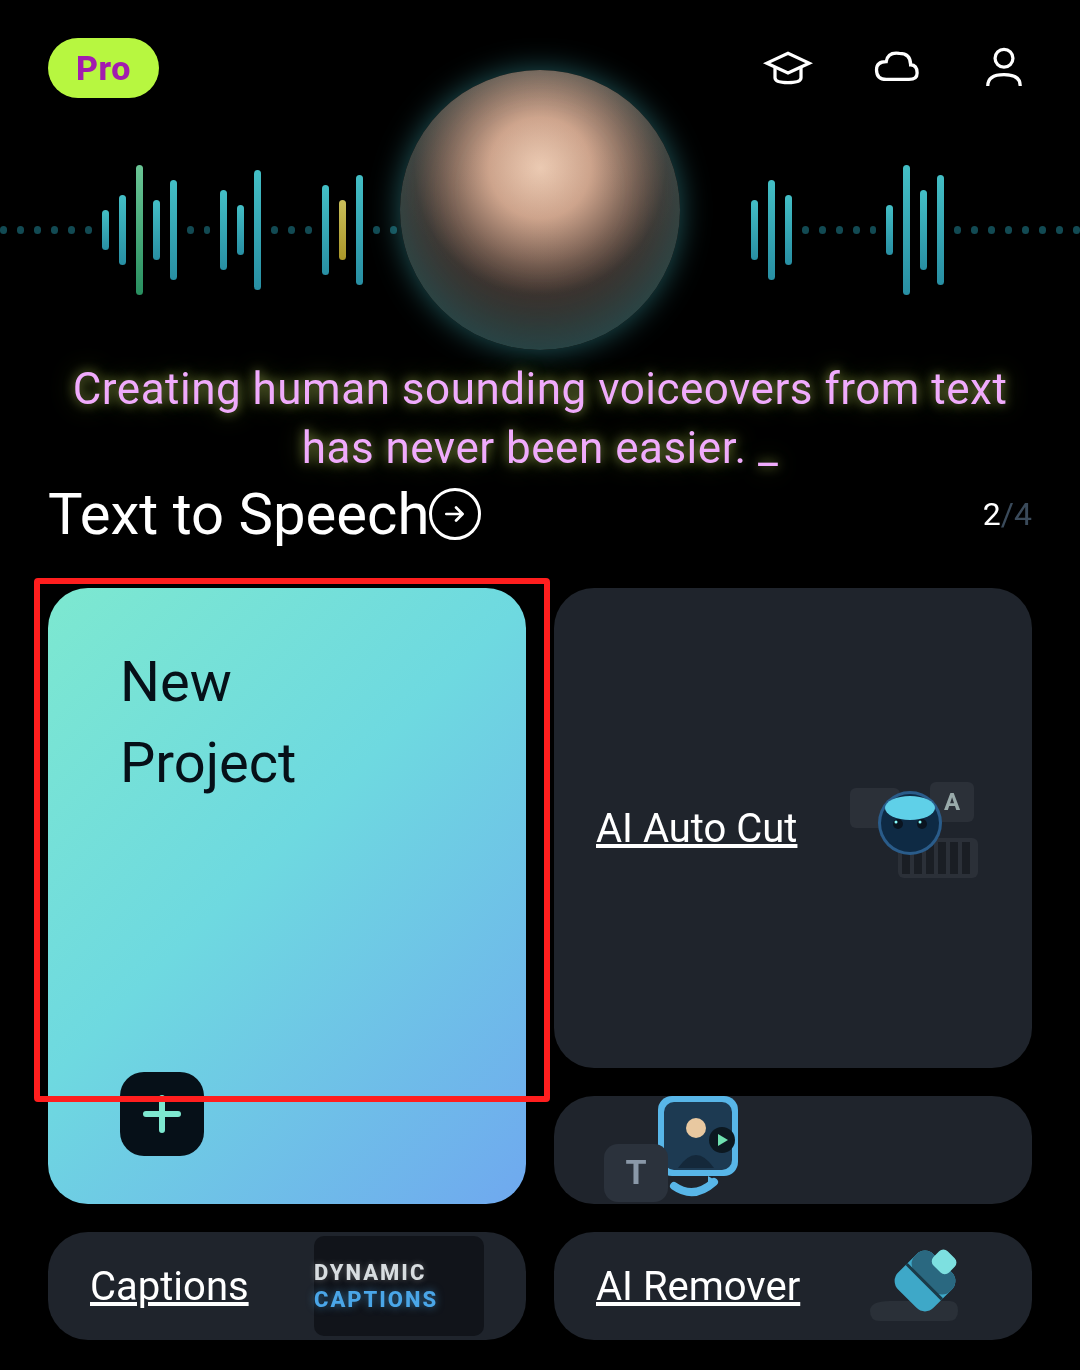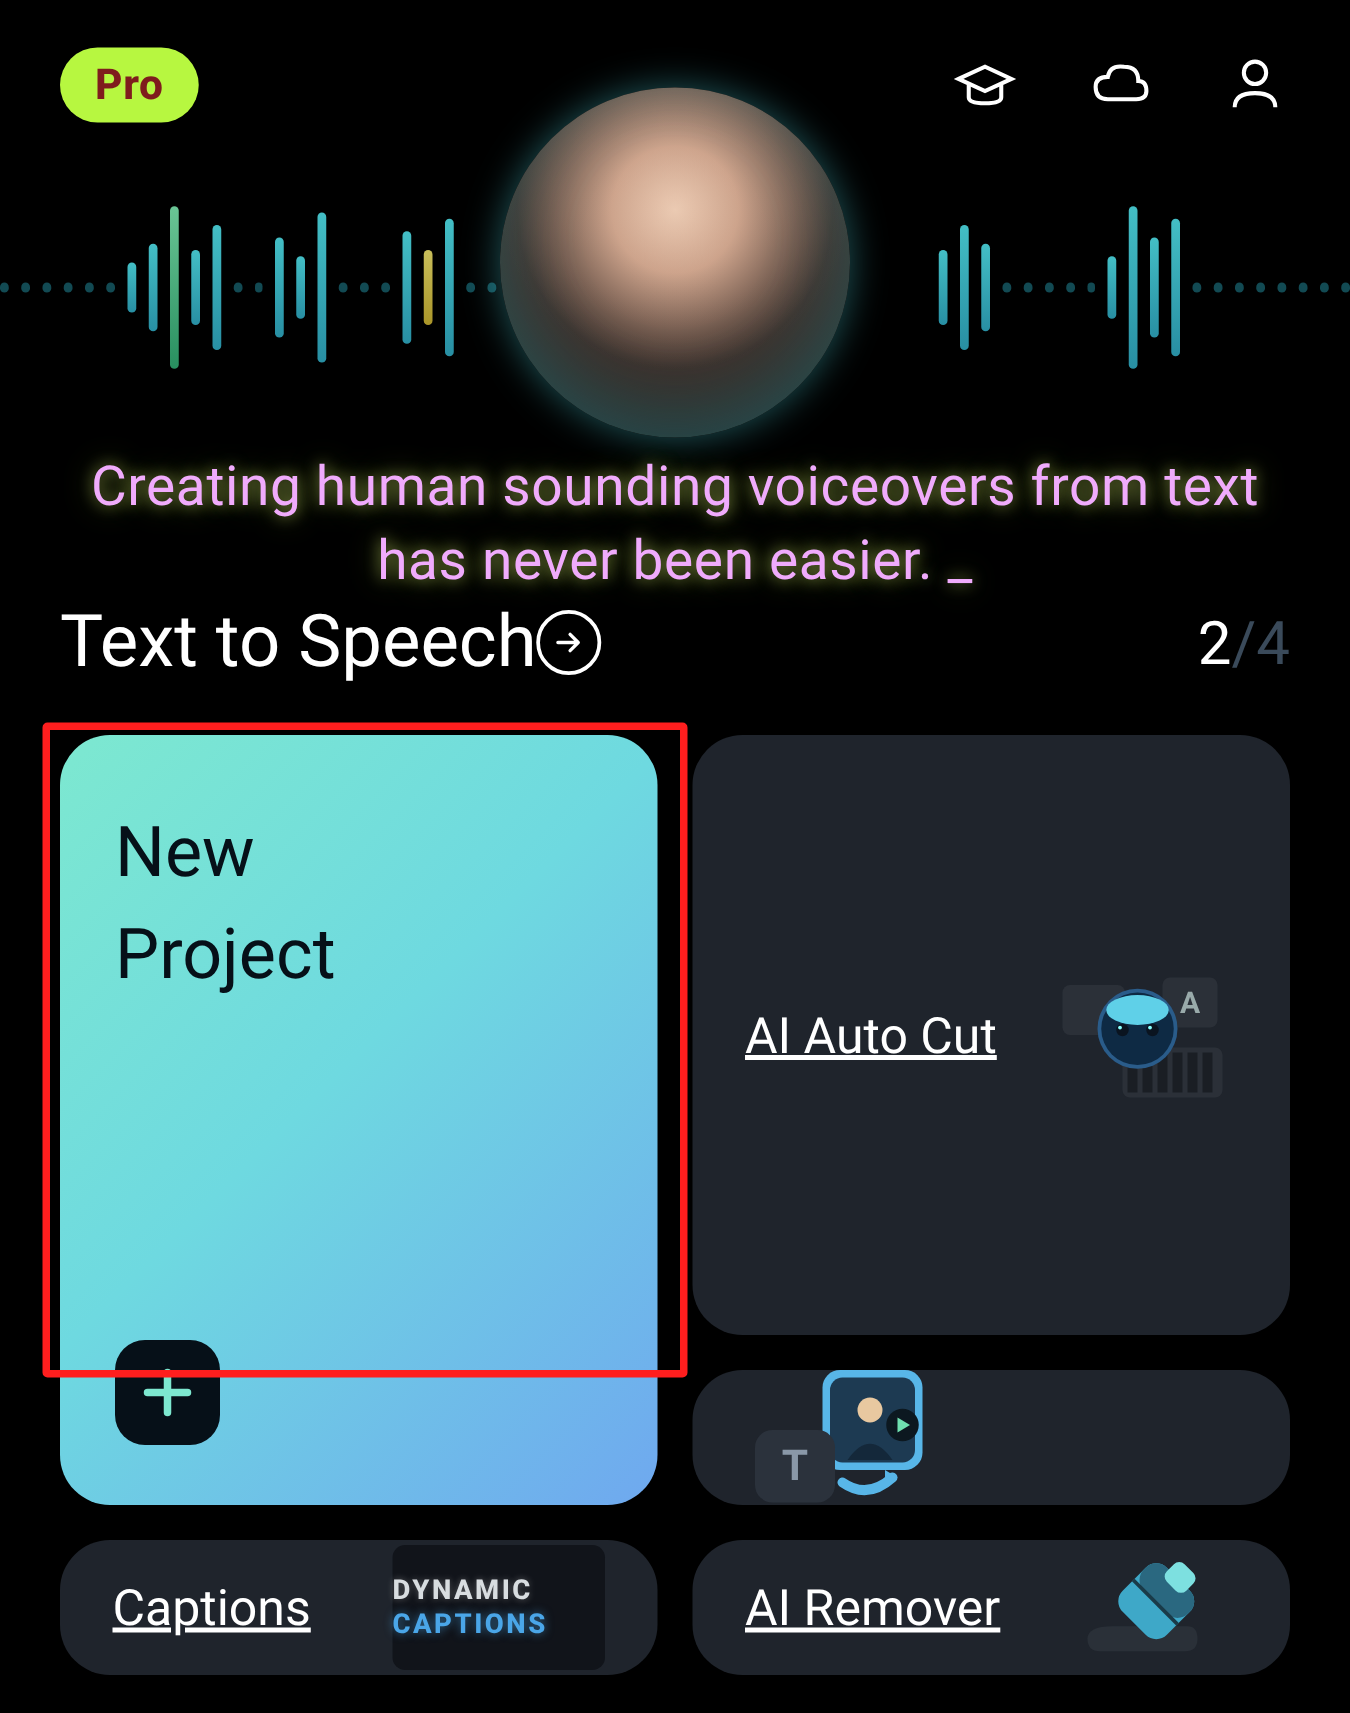--- a/index.html
+++ b/index.html
@@ -1,45 +1,45 @@
 <!DOCTYPE html>
 <html><head>
 <meta charset="utf-8">
 <style>
   * { margin: 0; padding: 0; box-sizing: border-box; }
   html, body { width: 1080px; height: 1370px; background: #000; font-family: -apple-system, BlinkMacSystemFont, "Segoe UI", Roboto, Helvetica, Arial, sans-serif; color: #fff; overflow: hidden; }
   .screen { position: relative; width: 1080px; height: 1370px; }
   
   .header { position: absolute; top: 28px; left: 0; right: 0; height: 80px; display: flex; align-items: center; justify-content: space-between; padding: 0 48px; z-index: 10; }
-  .pro-badge { background: #b7f740; color: #7f1d1d; font-weight: 800; font-size: 34px; padding: 10px 28px; border-radius: 32px; letter-spacing: 0.5px; }
+  .pro-badge { background: #b7f740; color: #a21caf; font-weight: 800; font-size: 34px; padding: 10px 28px; border-radius: 32px; letter-spacing: 0.5px; }
   .header-icons { display: flex; gap: 52px; align-items: center; }
   .header-icon { width: 56px; height: 56px; display: flex; align-items: center; justify-content: center; }
   .header-icon svg { width: 52px; height: 52px; stroke: #fff; stroke-width: 4; fill: none; }
   
   .hero { position: absolute; top: 0; left: 0; right: 0; height: 560px; overflow: hidden; }
   .waveform { position: absolute; top: 140px; left: 0; right: 0; height: 180px; display: flex; align-items: center; justify-content: center; gap: 10px; }
   .wf-bar { width: 8px; border-radius: 4px; background: linear-gradient(180deg,#4fe0e8,#2fa8c0); opacity: .85; }
   .wf-dot { width: 8px; height: 8px; border-radius: 4px; background: #1e7c8a; opacity: .6; }
   .avatar { position: absolute; top: 70px; left: 50%; transform: translateX(-50%); width: 280px; height: 280px; border-radius: 50%; overflow: hidden; box-shadow: 0 0 30px rgba(80,220,230,.4), inset 0 -20px 60px rgba(80,220,230,.3); background: radial-gradient(circle at 50% 35%, #e9c8b0 0%, #caa088 22%, #3b2d28 55%, #1b1513 80%); }
   .avatar::before { content:""; position:absolute; inset:0; background: radial-gradient(circle at 50% 30%, rgba(255,220,200,.1), transparent 60%); }
   .tagline { position: absolute; top: 360px; left: 0; right: 0; text-align: center; font-size: 44px; line-height: 1.35; font-weight: 400; color: #f0abfc; text-shadow: 0 0 12px rgba(212,232,110,.6), 0 0 24px rgba(180,220,70,.4); letter-spacing: 0.5px; padding: 0 40px; }
   
   .section-title-row { position: absolute; top: 480px; left: 48px; right: 48px; display: flex; align-items: center; justify-content: space-between; z-index: 5; }
   .section-title-left { display: flex; align-items: center; }
   .section-title { font-size: 58px; font-weight: 400; color: #fff; }
   .play-circle { width: 52px; height: 52px; border: 3px solid #fff; border-radius: 50%; display: flex; align-items: center; justify-content: center; }
   .play-circle svg { width: 26px; height: 26px; fill: #fff; }
-  .pager { font-size: 48px; font-weight: 400; }
+  .pager { font-size: 32px; font-weight: 400; }
   .pager .cur { color: #fff; }
   .pager .sep, .pager .tot { color: #3a4a5a; }
   
   .cards { position: absolute; top: 588px; left: 48px; right: 48px; bottom: 30px; display: grid; grid-template-columns: 1fr 1fr; grid-template-rows: 480px 1fr 1fr; gap: 28px; }
   .card { background: #1f242c; border-radius: 40px; padding: 34px 42px; display: flex; align-items: center; justify-content: space-between; position: relative; overflow: hidden; }
   .card-label { font-size: 40px; font-weight: 400; color: #fff; text-decoration: underline; }
-  .new-project { grid-row: 1 / 3; background: linear-gradient(135deg, #7de8d0 0%, #6ed9e0 45%, #6fa8ef 100%); color: #061018; border-radius: 40px; padding: 54px 48px 48px 44px; display: flex; flex-direction: column; justify-content: space-between; align-items: flex-start; position: relative; }
+  .new-project { grid-row: 1 / 3; background: linear-gradient(135deg, #7de8d0 0%, #6ed9e0 45%, #6fa8ef 100%); color: #061018; border-radius: 40px; padding: 54px 48px 48px 72px; display: flex; flex-direction: column; justify-content: space-between; align-items: flex-start; position: relative; }
   .new-project .label { font-size: 56px; font-weight: 400; line-height: 1.45; color: #061018; }
   .new-project .plus { width: 84px; height: 84px; background: #061018; border-radius: 24px; display: flex; align-items: center; justify-content: center; }
   .new-project .plus svg { width: 44px; height: 44px; stroke: #7de8d0; stroke-width: 6; stroke-linecap: round; fill: none; }
   .highlight-box { position: absolute; top: 578px; left: 34px; width: 516px; height: 524px; border: 6px solid #ff1e1e; border-radius: 4px; z-index: 20; pointer-events: none; }
   
   .feat-icon { width: 150px; height: 120px; position: relative; flex-shrink: 0; }
   .feat-icon svg { position: absolute; inset: 0; width: 100%; height: 100%; }
   .captions-thumb { width: 170px; height: 100px; background: #11141a; border-radius: 10px; display: flex; flex-direction: column; justify-content: center; gap: 2px; }
   .captions-thumb .dc1 { font-size: 22px; font-weight: 800; letter-spacing: 2px; color: #d8dde0; text-shadow: 0 0 6px rgba(255,255,255,.3); }
   .captions-thumb .dc2 { font-size: 22px; font-weight: 800; letter-spacing: 2px; color: #4aa6e8; text-shadow: 0 0 8px rgba(74,166,232,.6); }

